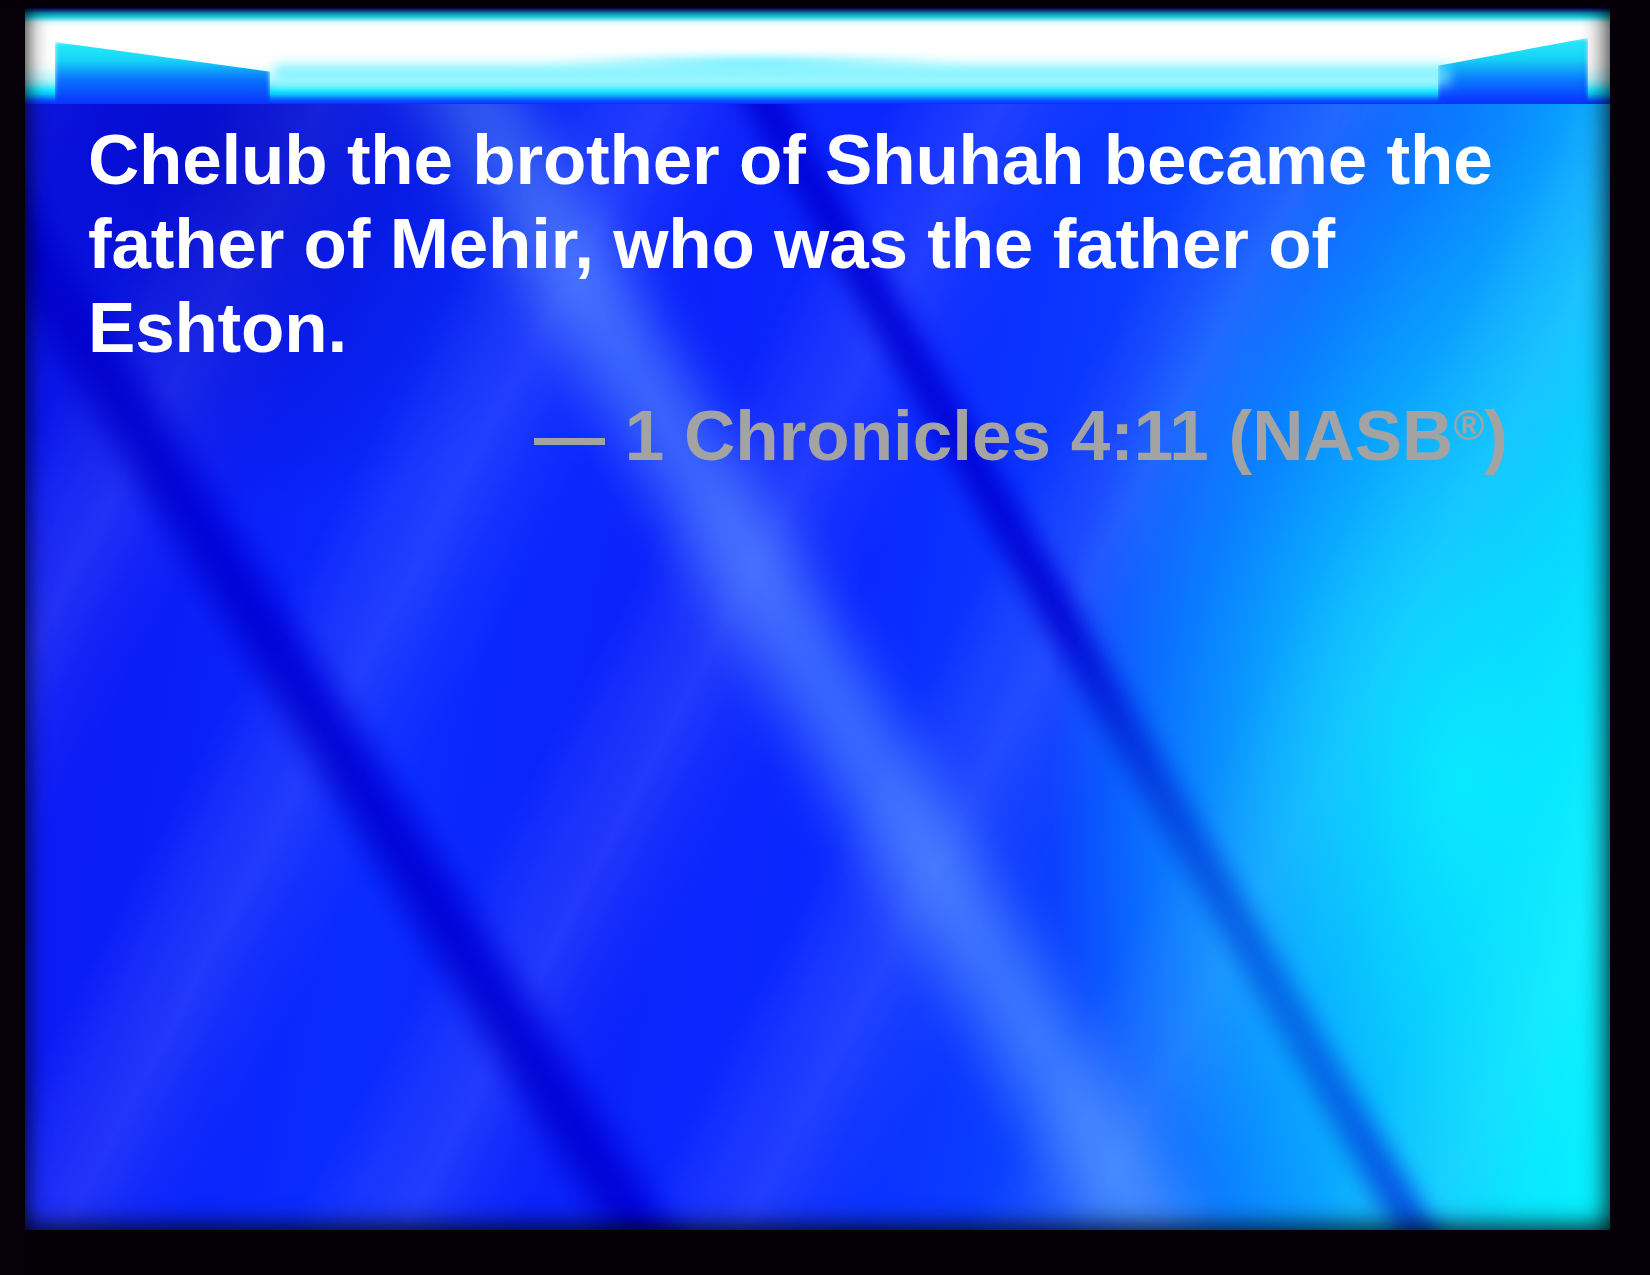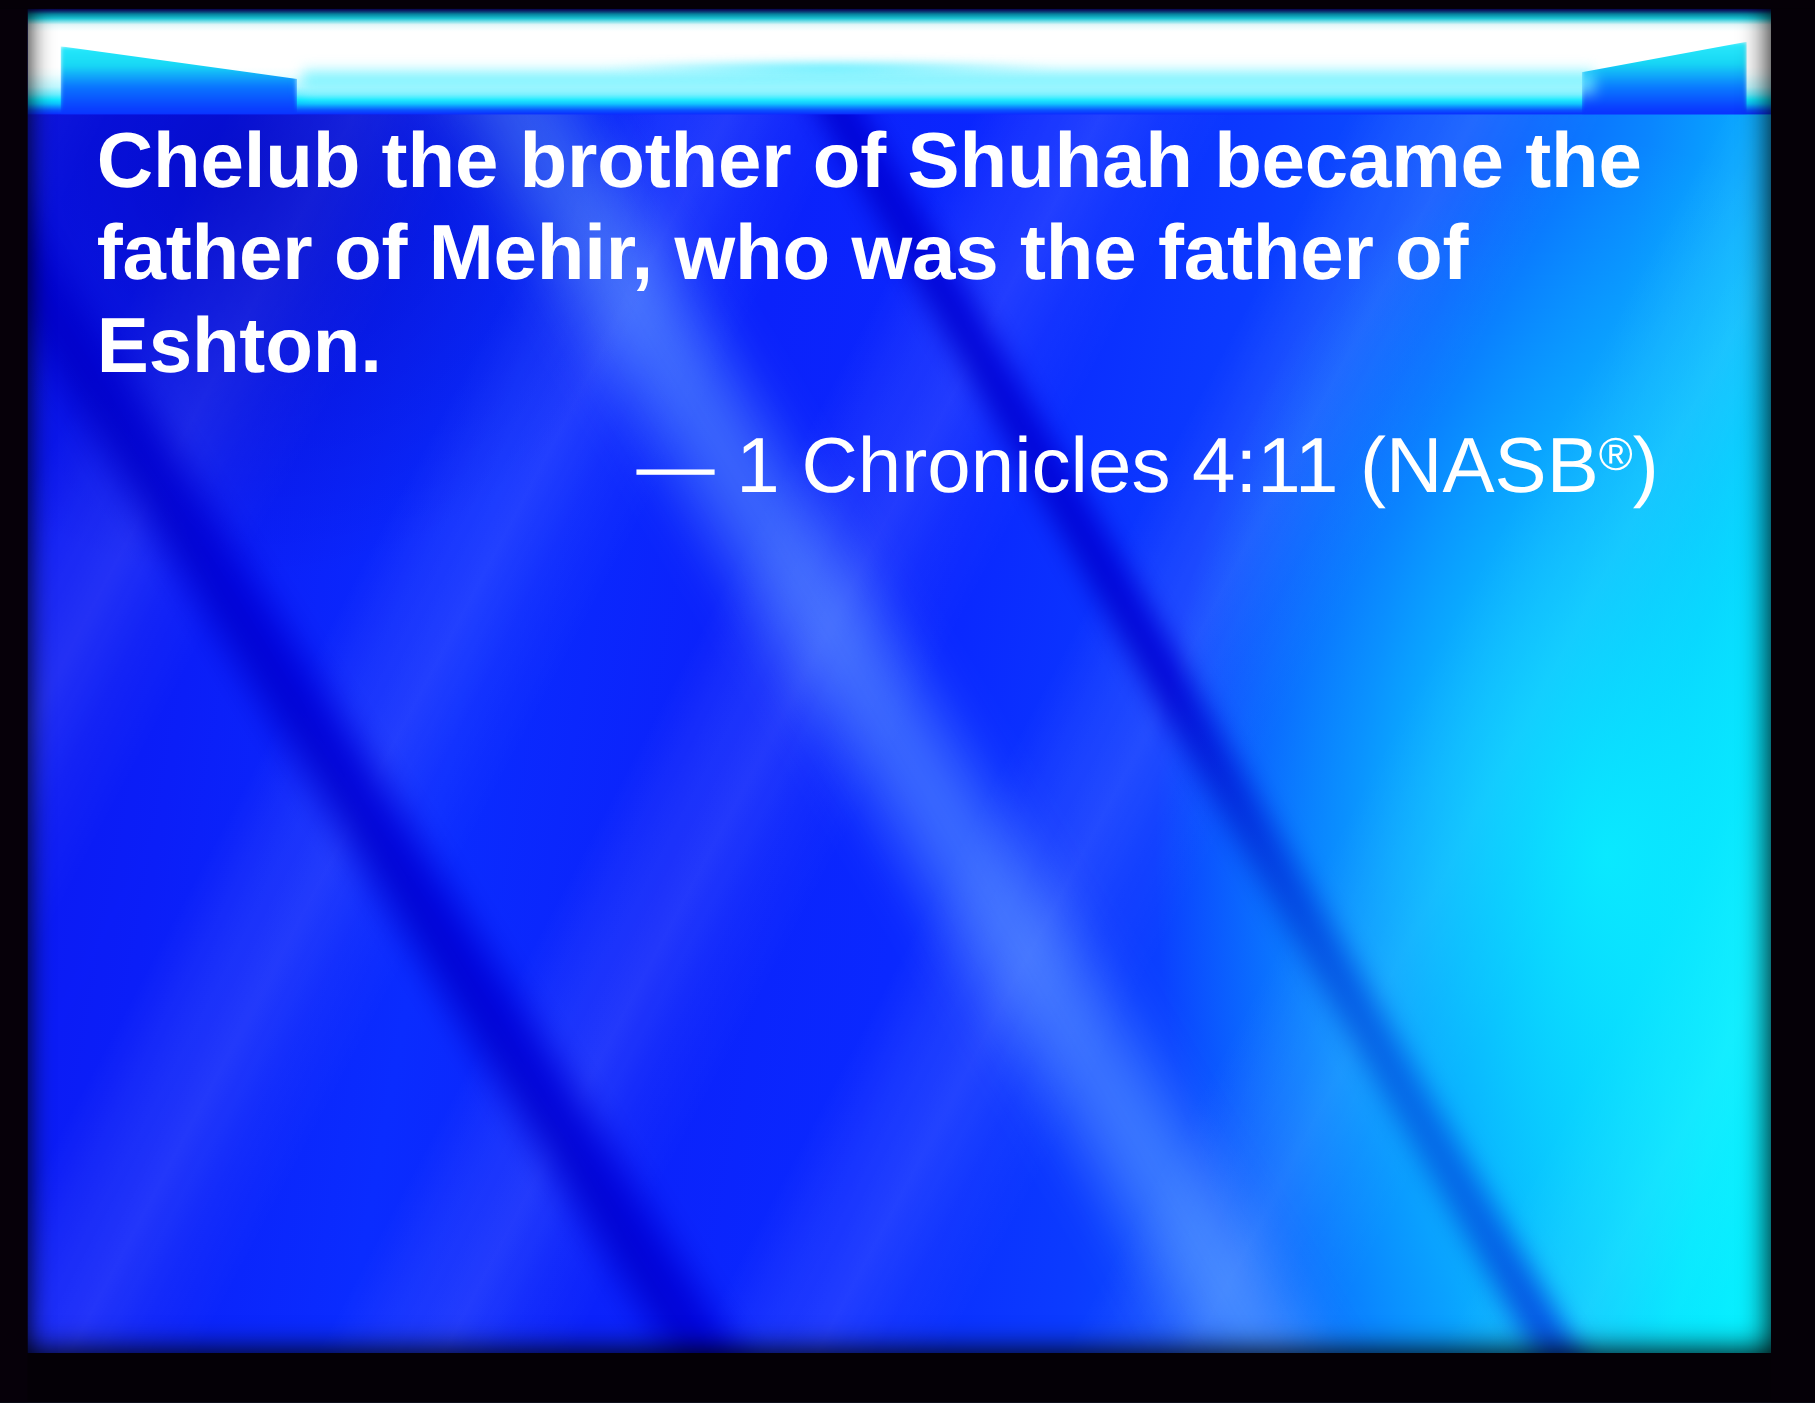--- a/index.html
+++ b/index.html
@@ -197,39 +197,39 @@
       inset 0 14px 16px -6px rgba(0,0,0,.95),
       inset 34px 0 22px -8px rgba(0,0,0,.95),
       inset -52px 0 26px -10px rgba(0,0,0,.95),
       inset 0 -58px 26px -10px rgba(0,0,0,.95);
   }
 
   
   #verse-block {
     position: absolute;
     left: 88px;
-    top: 105px;
+    top: 118px;
     width: 1420px;
     z-index: 20;
   }
   #verse-text {
     margin: 0;
     color: #ffffff;
     font-family: "Liberation Sans", sans-serif;
     font-weight: bold;
     font-size: 71px;
     line-height: 84px;
     letter-spacing: -0.2px;
     white-space: pre-wrap;
   }
   #verse-ref {
     margin: 14px 0 0 0;
-    color: #ffffff;
+    color: #a3a3a3;
     font-family: "Liberation Sans", sans-serif;
-    font-weight: normal;
+    font-weight: bold;
     font-size: 71px;
     line-height: 84px;
     text-align: right;
     white-space: nowrap;
   }
   #verse-ref .reg {
     font-size: 42px;
     vertical-align: 20px;
   }
 </style>

